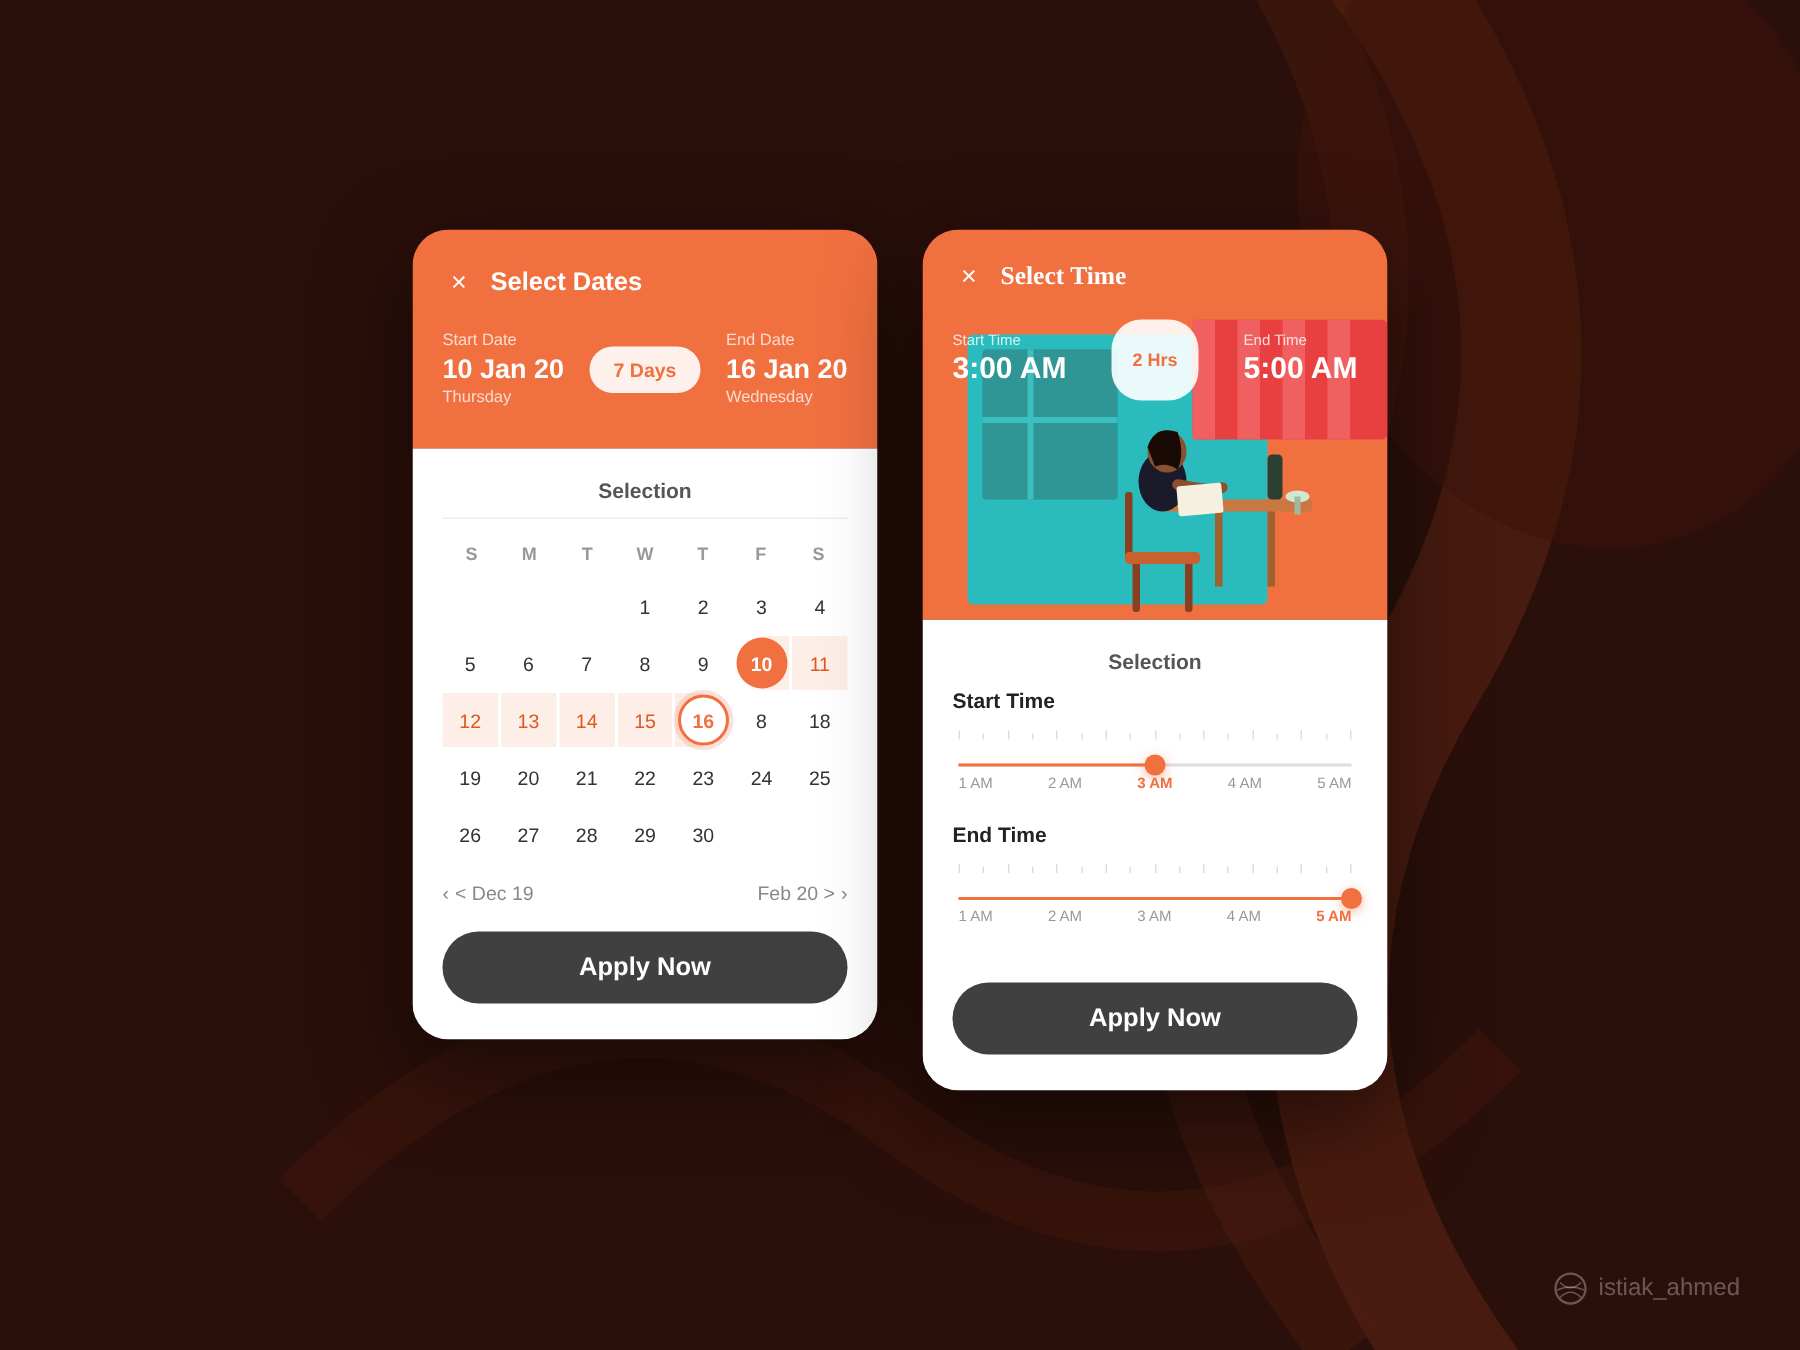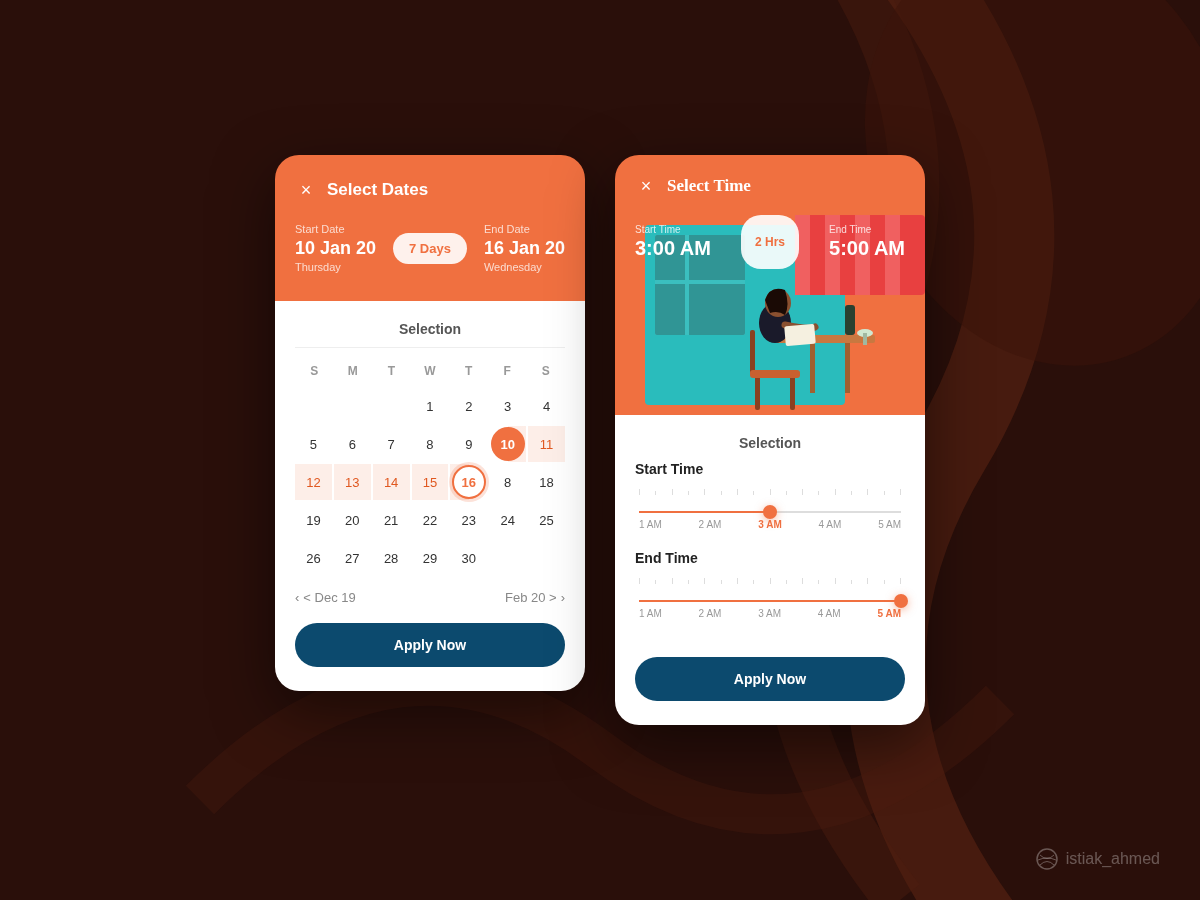--- a/index.html
+++ b/index.html
@@ -160,26 +160,26 @@
       color: #888;
       font-size: 13px;
       cursor: pointer;
       display: flex;
       align-items: center;
       gap: 4px;
     }
 
     .apply-btn {
       width: 100%;
-      background: #0c4a6e;
+      background: #404040;
       color: white;
       border: none;
       border-radius: 30px;
       padding: 14px;
-      font-size: 14px;
+      font-size: 17px;
       font-weight: 600;
       cursor: pointer;
       margin-top: 18px;
     }
 
     
     .right-card {
       width: 310px;
       border-radius: 24px;
       overflow: hidden;

